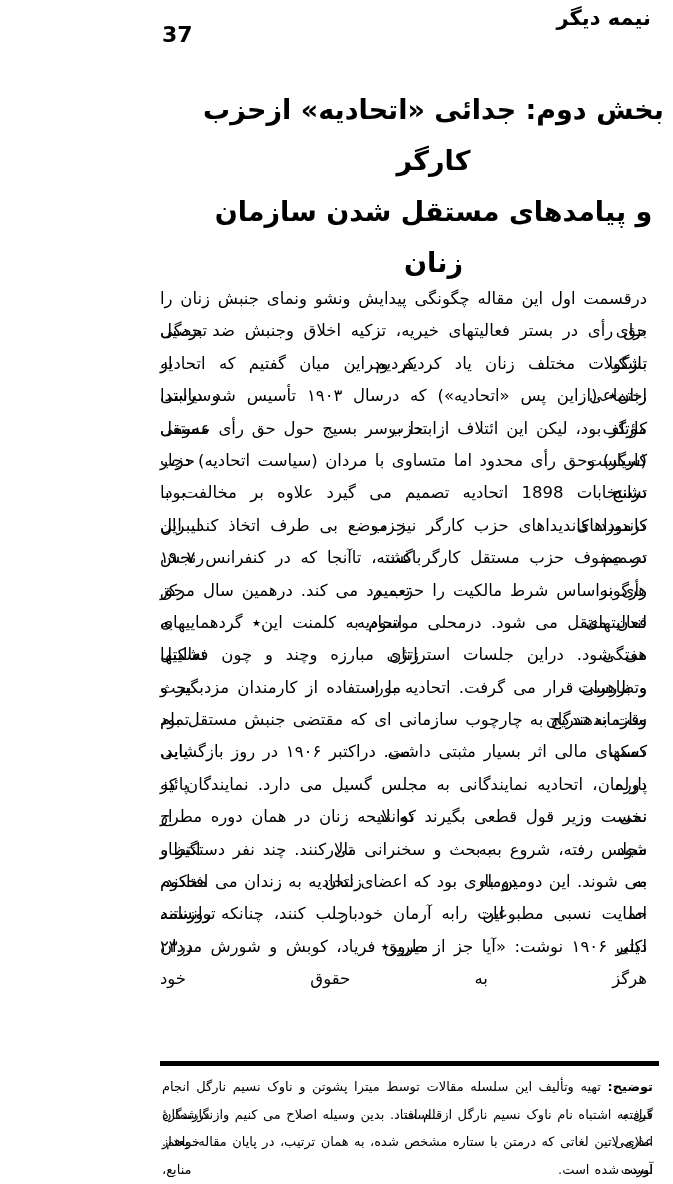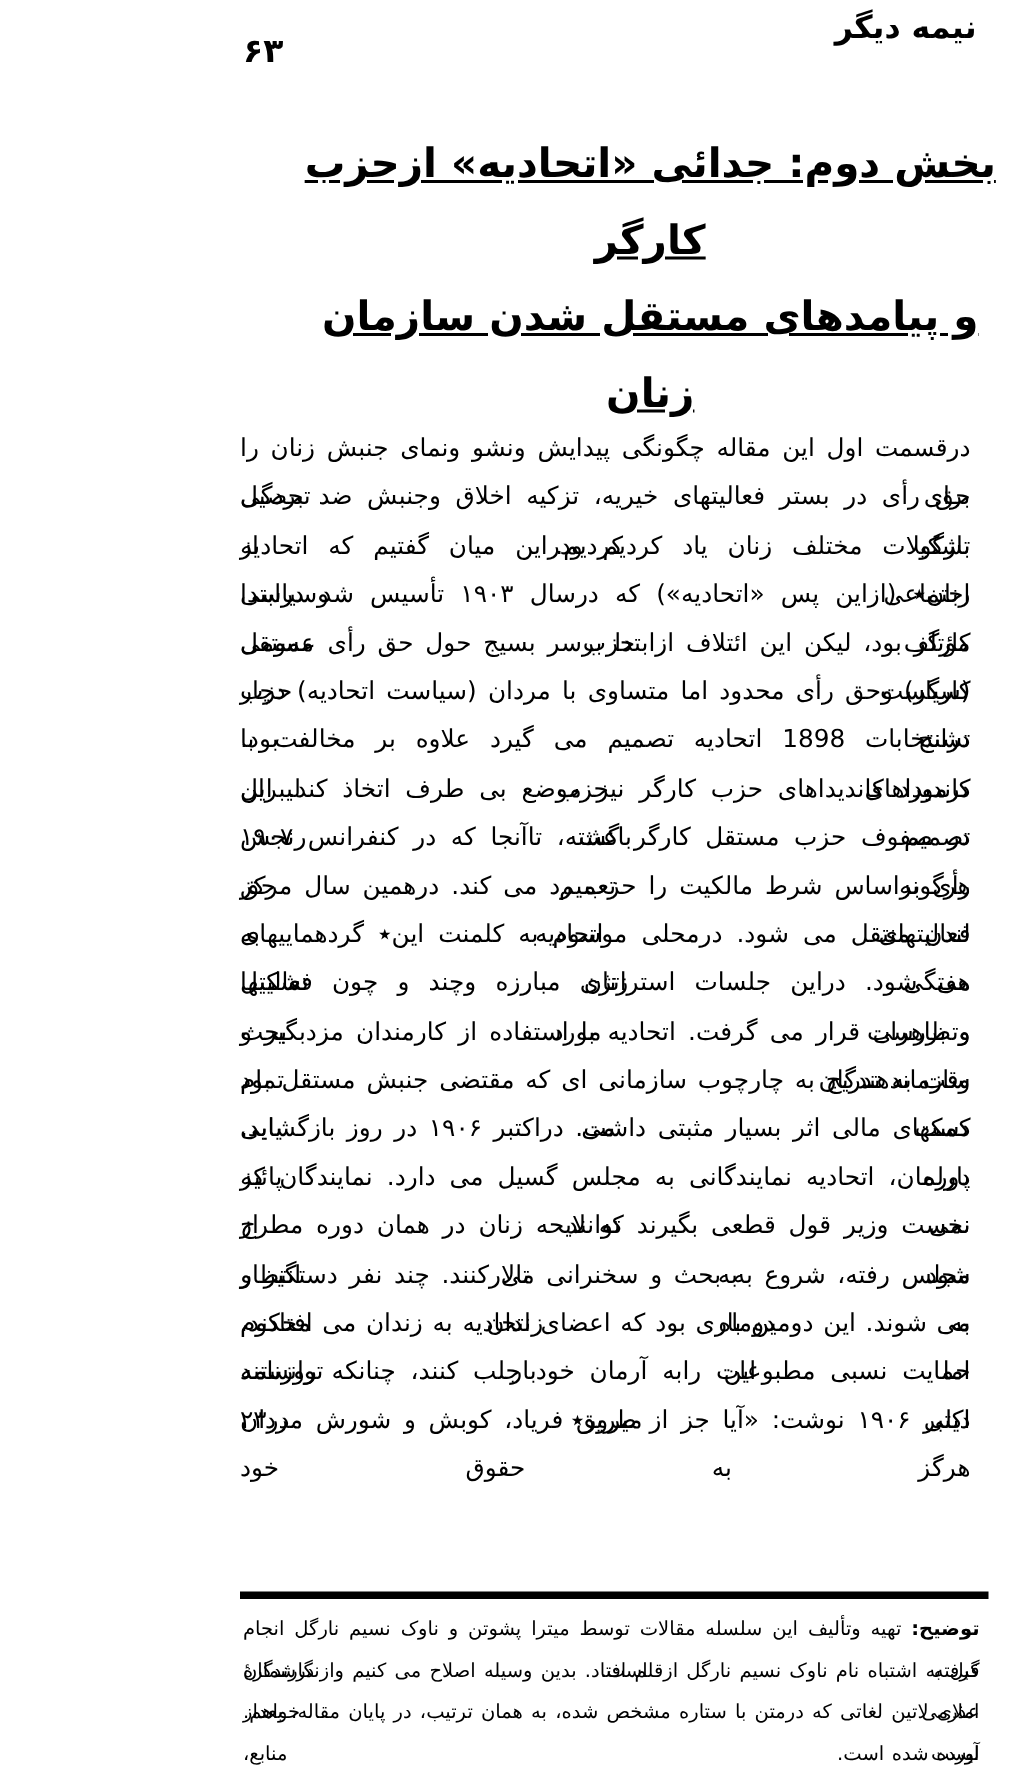--- a/index.html
+++ b/index.html
@@ -46,21 +46,20 @@
     position: absolute;
     top: 84px;
     right: 0;
     left: 0;
     padding-left: 60px;     
     text-align: center;
     font-weight: bold;
     font-size: 27px;
     line-height: 51px;
     letter-spacing: 0.2px;
-    text-decoration: underline;
   }
 
   
   .body-text {
     position: absolute;
     top: 283px;
     right: 26px;
     left: 26px;
     font-size: 16.5px;
     line-height: 32.4px;
@@ -98,21 +97,21 @@
   }
   .fn-label { font-weight: bold; }
 </style>
 </head>
 <body>
 
 <div class="page">
 
   <div class="running-head">
     <div class="journal-title">نیمه دیگر</div>
-    <div class="page-number">۶۳</div>
+    <div class="page-number">37</div>
   </div>
 
   <div class="article-title">
     <div>بخش دوم: جدائی «اتحادیه» ازحزب کارگر</div>
     <div>و پیامدهای مستقل شدن سازمان زنان</div>
   </div>
 
   <div class="body-text">
     <div class="bline">درقسمت اول این مقاله چگونگی پیدایش ونشو ونمای جنبش زنان را برای تحصیل</div>
     <div class="bline">حق رأی در بستر فعالیتهای خیریه، تزکیه اخلاق وجنبش ضد بردگی بازگو کردیم. از</div>

